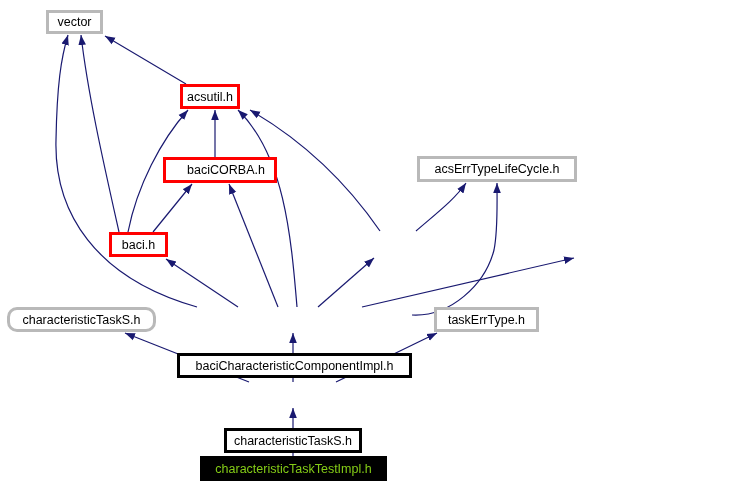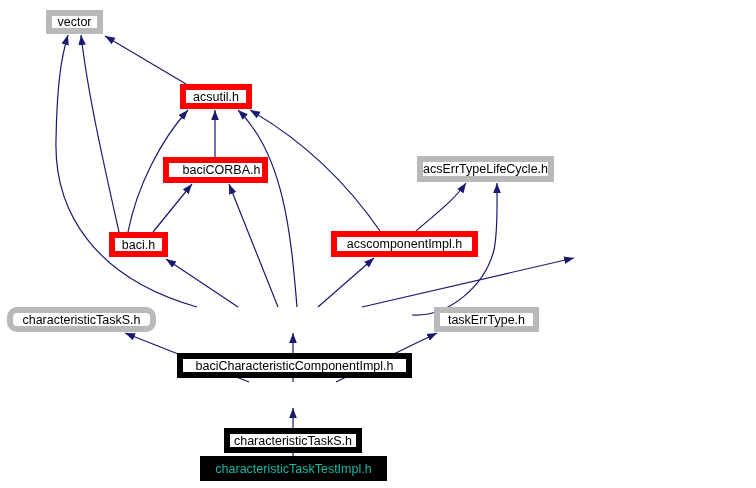--- a/index.html
+++ b/index.html
@@ -23,36 +23,36 @@
     height: 488px;
   }
   #edge-layer path {
     fill: none;
     stroke-width: 1.2;
   }
   .node {
     position: absolute;
     box-sizing: border-box;
     background: #ffffff;
-    border: 6px solid #a16207;
+    border: 3px solid #a16207;
     display: flex;
     align-items: center;
     justify-content: center;
     font-size: 12.5px;
     color: #000000;
     white-space: nowrap;
     cursor: pointer;
   }
   .node.gray  { border-color: #b9b9b9; }
   .node.red   { border-color: #ff0000; }
   .node.black { border-color: #000000; margin-top: 46px; }
   .node.current {
     background: #000000;
     border-color: #000000;
-    color: #14b8a6;
+    color: #84cc16;
   }
 </style>
 </head>
 <body>
 
 <div id="graph-canvas">
   <svg id="edge-layer" width="756" height="488" viewBox="0 0 756 488" xmlns="http://www.w3.org/2000/svg">
     <defs>
       <marker id="arrowhead" markerUnits="userSpaceOnUse" markerWidth="11" markerHeight="10" viewBox="0 0 11 10" refX="10" refY="5" orient="auto">
         <polygon points="0,1.2 10,5 0,8.8" fill="#191970"></polygon>
@@ -73,23 +73,22 @@
       <path d="M318,307 L374,258" stroke="#191970" marker-end="url(#arrowhead)"></path>
       <path d="M362,307 L574,258" stroke="#191970" marker-end="url(#arrowhead)"></path>
       <path d="M238,307 L166,259" stroke="#191970" marker-end="url(#arrowhead)"></path>
       <path d="M249,382 L125,333" stroke="#191970" marker-end="url(#arrowhead)"></path>
       <path d="M293,382 L293,333" stroke="#191970" marker-end="url(#arrowhead)"></path>
       <path d="M336,382 L437,333" stroke="#191970" marker-end="url(#arrowhead)"></path>
       <path d="M293,456 L293,408" stroke="#191970" marker-end="url(#arrowhead)"></path>
     </svg>
 
 <div class="node gray" style="left: 46px; top: 10px; width: 57px; height: 24px;">vector</div>
-    <div class="node red" style="left: 180px; top: 84px; width: 72px; height: 25px;">acsutil.h</div>
-    <div class="node red" style="left: 163px; top: 157px; width: 105px; height: 26px; padding-left: 12px;">baciCORBA.h</div>
-    <div class="node gray" style="left: 417px; top: 156px; width: 137px; height: 26px;">acsErrTypeLifeCycle.h</div>
+    <div class="node red" style="left: 180px; top: 84px; width: 60px; height: 25px;">acsutil.h</div>
+    <div class="node red" style="left: 163px; top: 157px; width: 114px; height: 26px; padding-left: 12px;">baciCORBA.h</div>
+    <div class="node gray" style="left: 417px; top: 156px; width: 160px; height: 26px;">acsErrTypeLifeCycle.h</div>
     <div class="node red" style="left: 109px; top: 232px; width: 59px; height: 25px;">baci.h</div>
-    <div class="node red" style="left: 331px; top: 231px; width: 147px; height: 26px;">acscomponentImpl.h</div>
     <div class="node gray" style="left: 7px; top: 307px; width: 149px; height: 25px; border-radius: 10px;">characteristicTaskS.h</div>
     <div class="node black" style="left: 177px; top: 307px; width: 235px; height: 25px;">baciCharacteristicComponentImpl.h</div>
     <div class="node gray" style="left: 434px; top: 307px; width: 105px; height: 25px;">taskErrType.h</div>
     <div class="node black" style="left: 224px; top: 382px; width: 138px; height: 25px;">characteristicTaskS.h</div>
     <div class="node current" style="left: 200px; top: 456px; width: 187px; height: 25px;">characteristicTaskTestImpl.h</div>
   </div>
 
 </body></html>

